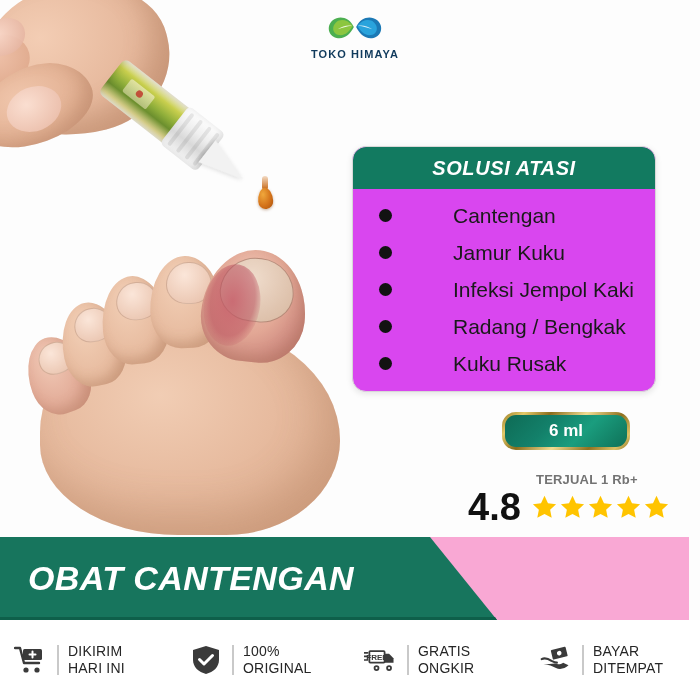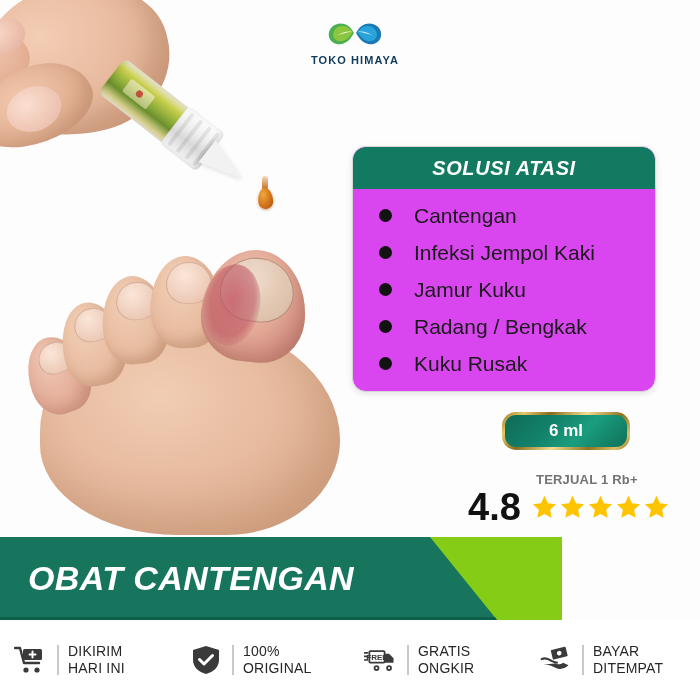--- a/index.html
+++ b/index.html
@@ -79,54 +79,54 @@
   .nail2{left:146px;top:12px;width:44px;height:40px;}
   .toe3{left:82px;top:26px;width:66px;height:88px;transform:rotate(-6deg);}
   .nail3{left:96px;top:32px;width:40px;height:36px;transform:rotate(-6deg);}
   .toe4{left:42px;top:52px;width:62px;height:84px;transform:rotate(-12deg);}
   .nail4{left:54px;top:58px;width:36px;height:32px;transform:rotate(-12deg);}
   .toe5{left:8px;top:86px;width:60px;height:78px;transform:rotate(-20deg);
         background:radial-gradient(ellipse at 42% 30%,#f1c9b6 0%,#e3ad99 55%,#d2907f 100%);}
   .nail5{left:18px;top:92px;width:34px;height:30px;transform:rotate(-20deg);}
 
   
-  .logo{position:absolute;left:300px;top:18px;width:110px;height:52px;text-align:center;}
+  .logo{position:absolute;left:300px;top:12px;width:110px;height:52px;text-align:center;}
   .logo-mark{width:72px;height:30px;margin:0 auto;}
   .logo-text{font-size:11px;font-weight:bold;letter-spacing:1.1px;color:#103a5c;margin-top:2px;}
 
   
   .panel{position:absolute;left:352px;top:146px;width:302px;height:244px;
         background:#d946ef;border:1px solid #d8d8d8;border-radius:14px;
         box-shadow:0 2px 6px rgba(0,0,0,.10);overflow:hidden;}
   .panel-head{height:42px;background:#127a60;border-radius:13px 13px 0 0;
         display:flex;align-items:center;justify-content:center;}
   .panel-head span{color:#ffffff;font-size:20px;font-weight:bold;letter-spacing:.6px;font-style:italic;}
   .panel-list{padding:8px 0 0 0;}
-  .panel-row{display:flex;align-items:center;height:37px;padding-left:26px;}
+  .panel-row{display:flex;align-items:center;height:37px;padding-left:26px;gap:39px;}
   .bullet{width:13px;height:13px;border-radius:50%;background:#121212;flex:0 0 auto;}
   .panel-row span.txt{margin-left:22px;font-size:21px;color:#1a1a1a;white-space:nowrap;}
 
   
   .ml-badge{position:absolute;left:502px;top:412px;width:128px;height:38px;
         background:linear-gradient(135deg,#9a7b22 0%,#e3c969 14%,#8a6d1c 30%,#f0dc92 52%,#8f7120 74%,#dcc266 90%,#8a6c1b 100%);
         border-radius:14px 14px 14px 14px;padding:3px;box-sizing:border-box;}
   .ml-inner{width:100%;height:100%;border-radius:11px;
         background:linear-gradient(135deg,#0e6b55 0%,#13806a 35%,#1a9d7e 62%,#0f7158 100%);
         display:flex;align-items:center;justify-content:center;}
   .ml-inner span{color:#ffffff;font-size:17px;font-weight:bold;}
 
   
   .sold{position:absolute;left:536px;top:472px;font-size:13px;font-weight:bold;color:#737373;letter-spacing:.2px;}
   .rate-row{position:absolute;left:468px;top:488px;display:flex;align-items:center;}
   .rate-num{font-size:38px;font-weight:bold;color:#111;line-height:1;}
   .stars{display:flex;margin-left:10px;gap:1px;}
   .star{width:27px;height:27px;}
 
   
-  .banner-wrap{position:absolute;left:0;top:537px;width:562px;height:83px;background:#84cc16;}
+  .banner-wrap{position:absolute;left:0;top:537px;width:689px;height:83px;background:#f9a8d4;}
   .banner{position:absolute;left:0;top:0;width:500px;height:83px;background:#17755d;
         clip-path:polygon(0 0,430px 0,497px 100%,0 100%);
         display:flex;align-items:center;}
   .banner-title{color:#ffffff;font-size:34px;font-weight:bold;letter-spacing:.4px;margin-left:28px;font-style:italic;}
   .banner-line{position:absolute;left:0;top:80px;width:497px;height:3px;background:#0e5f4a;
         clip-path:polygon(0 0,495px 0,497px 100%,0 100%);}
 
   
   .features{position:absolute;left:0;top:620px;width:700px;height:80px;background:#ffffff;
         display:flex;align-items:center;}
@@ -197,25 +197,25 @@
       <div class="panel-head">
         <span>SOLUSI ATASI</span>
       </div>
       <div class="panel-list">
         <div class="panel-row">
           <div class="bullet"></div>
           <span class="txt">Cantengan</span>
         </div>
         <div class="panel-row">
           <div class="bullet"></div>
+          <span class="txt">Jamur Kuku</span>
+        </div>
+        <div class="panel-row">
+          <div class="bullet"></div>
           <span class="txt">Infeksi Jempol Kaki</span>
-        </div>
-        <div class="panel-row">
-          <div class="bullet"></div>
-          <span class="txt">Jamur Kuku</span>
         </div>
         <div class="panel-row">
           <div class="bullet"></div>
           <span class="txt">Radang / Bengkak</span>
         </div>
         <div class="panel-row">
           <div class="bullet"></div>
           <span class="txt">Kuku Rusak</span>
         </div>
       </div>

